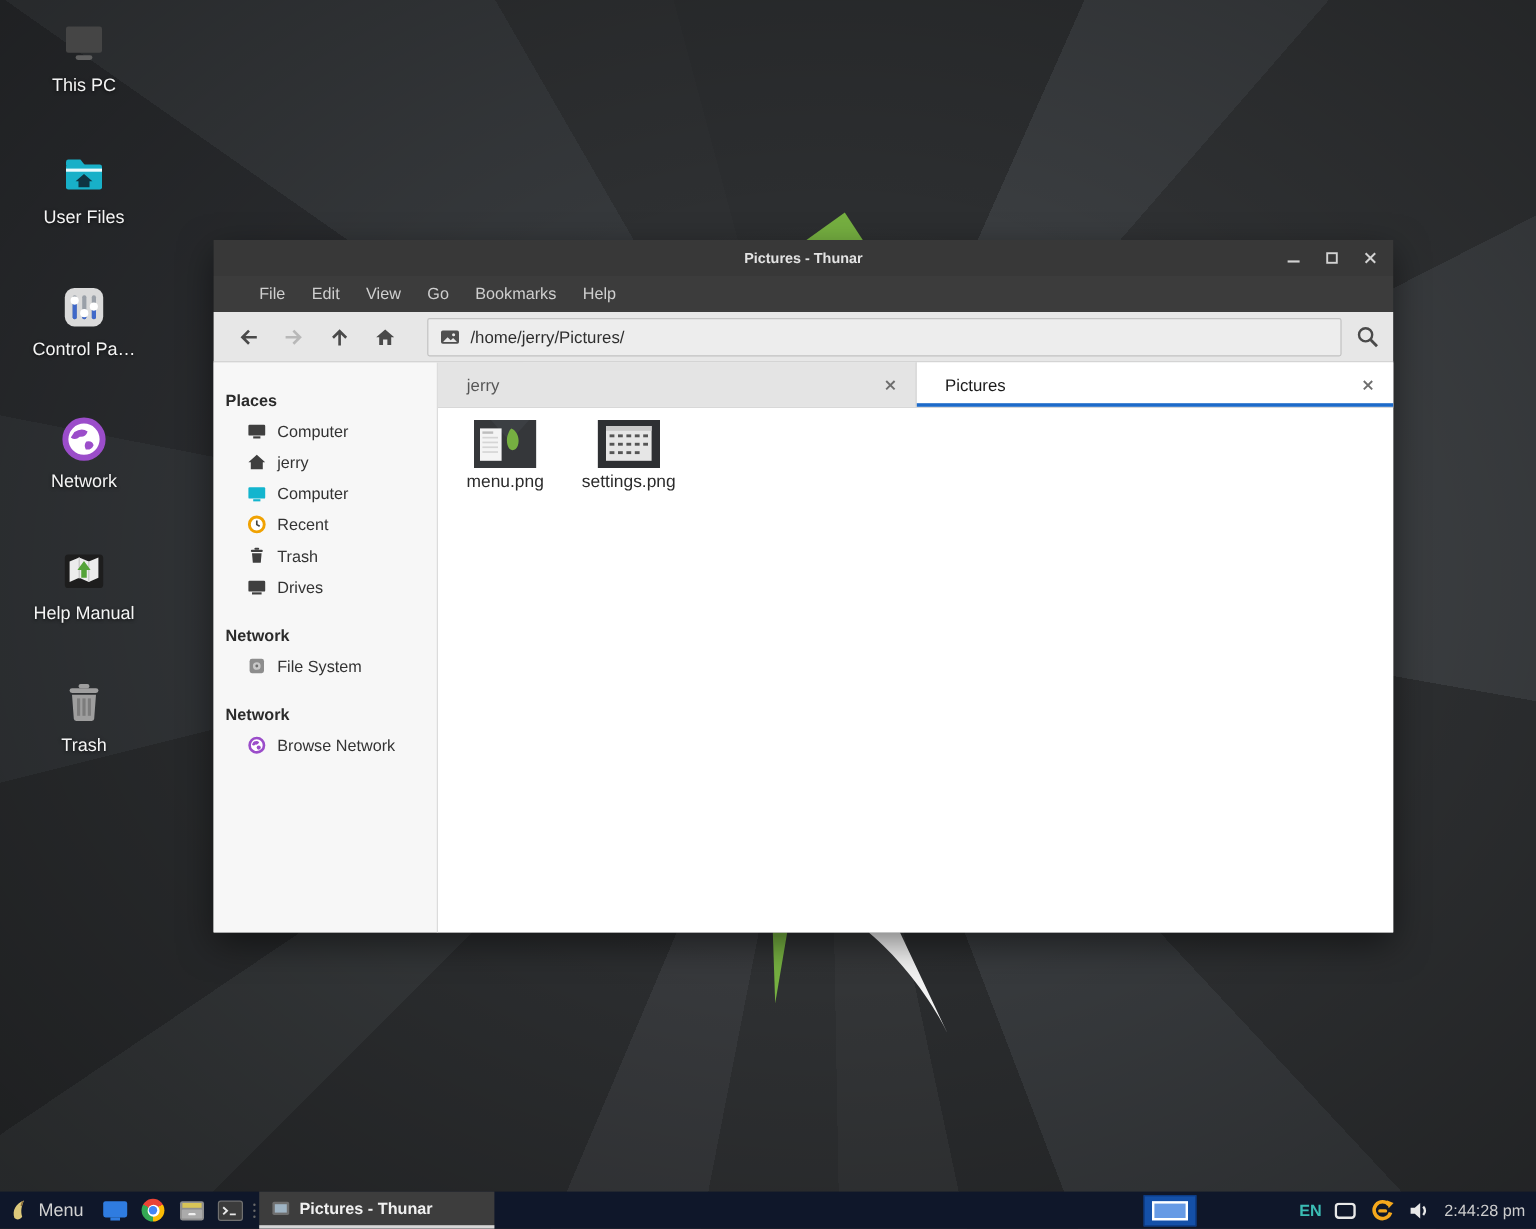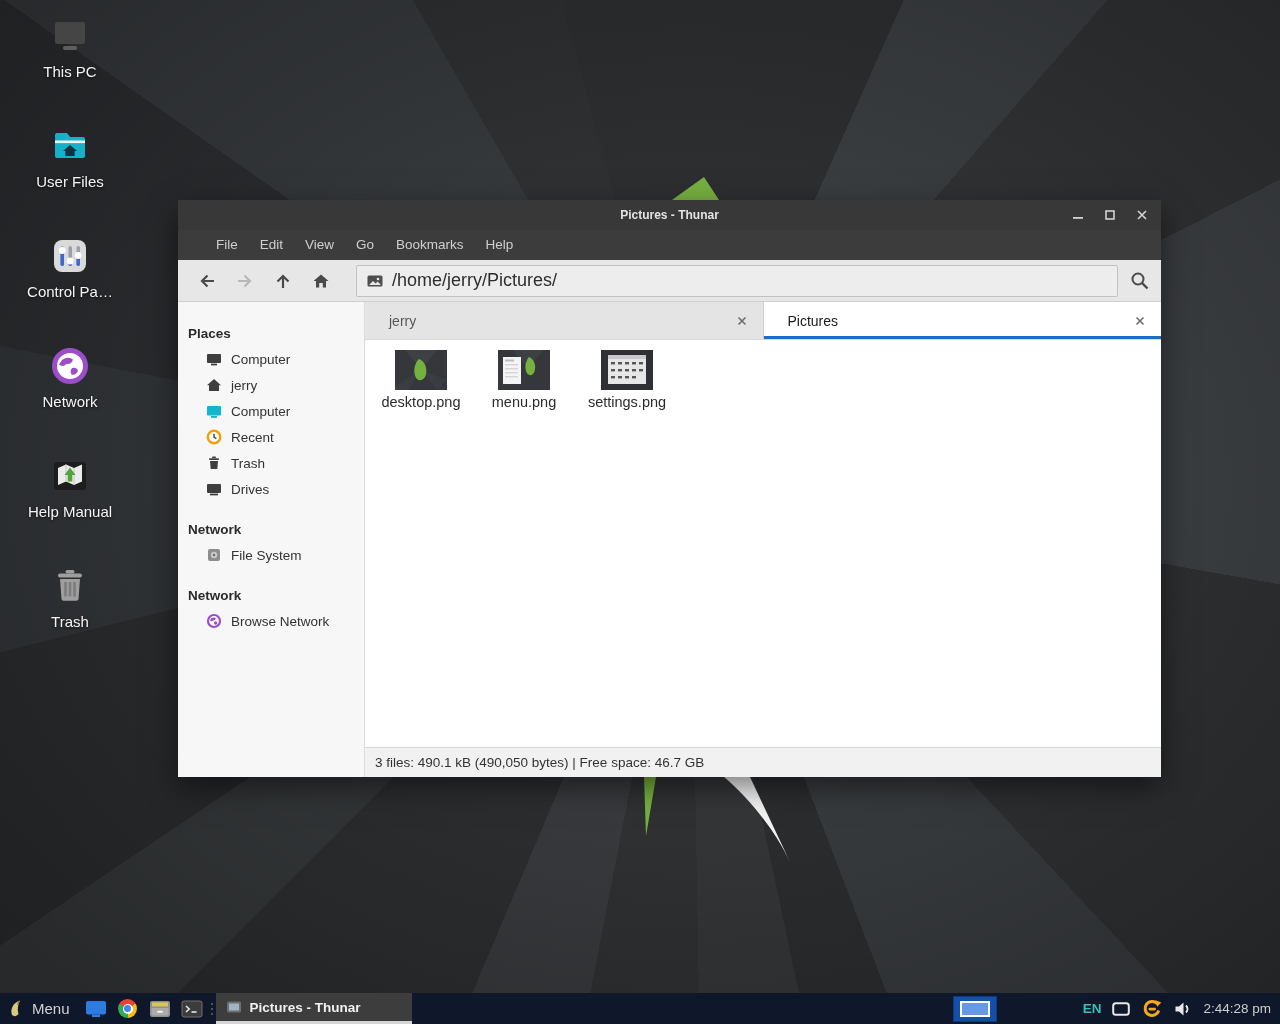--- a/index.html
+++ b/index.html
@@ -33,21 +33,21 @@
   .win-controls { position:absolute; right:10px; top:0; height:30px; display:flex; align-items:center; gap:14px; }
   .win-btn { width:18px; height:18px; display:grid; place-items:center; }
 
   .menubar { height:30px; background:#3c3c3c; display:flex; align-items:center; padding-left:27px; flex:none; }
   .menu-item { padding:0 11px; font-size:13.5px; color:#cfcfcf; line-height:30px; }
 
   .toolbar { height:42px; background:#e7e7e7; border-bottom:1px solid #cfcfcf; display:flex; align-items:center; padding-left:10px; flex:none; }
   .nav-btn { width:38px; height:34px; display:grid; place-items:center; }
   .pathbar { flex:1; height:32px; margin-left:16px; background:#ededed; border:1px solid #c2c2c2; border-radius:2px;
     display:flex; align-items:center; padding:0 10px; gap:9px; }
-  .pathbar .path-text { font-size:18px; color:#2e2e2e; }
+  .pathbar .path-text { font-size:14px; color:#2e2e2e; }
   .search-btn { width:43px; height:41px; display:grid; place-items:center; }
 
   .win-body { flex:1; display:flex; min-height:0; background:#fff; }
   .sidebar { width:187px; background:#f7f7f7; border-right:1px solid #dcdcdc; padding-top:4px; flex:none; }
   .side-header { padding:8px 10px 5px 10px; font-size:13.5px; font-weight:bold; color:#2b2b2b;margin-top:12px; }
   .side-item { height:26px; display:flex; align-items:center; padding-left:28px; gap:9px; font-size:13.5px; color:#333; }
   .side-item svg { flex:none; }
 
   .main-col { flex:1; display:flex; flex-direction:column; min-width:0; }
   .tabbar { height:38px; display:flex; flex:none; border-bottom:1px solid #d8d8d8; background:#ededed; }
@@ -313,30 +313,20 @@
               </svg>
           </span>
           <span class="underline"></span>
         </div>
       </div>
 
       <div class="fileview">
         <div class="file-item">
           <svg class="thumb" width="52" height="40">
             <rect width="52" height="40" fill="#35373a"></rect>
-            <polygon points="26,20 10,0 42,0" fill="#3d4045"></polygon>
-            <polygon points="26,20 0,36 0,40 14,40" fill="#3a3d41"></polygon>
-            <polygon points="26,20 42,40 52,30" fill="#3a3d41"></polygon>
-            <path d="M24 9 c6 2 9 10 6.5 17 c-1.5 4 -6 5.5 -8.5 3 c-3 -3.5 -3.5 -10 -1.5 -14.5 c1 -2.7 2 -4.5 3.5 -5.5 Z" fill="#76b041"></path>
-          </svg>
-          <div class="fname">desktop.png</div>
-        </div>
-        <div class="file-item">
-          <svg class="thumb" width="52" height="40">
-            <rect width="52" height="40" fill="#35373a"></rect>
             <polygon points="30,18 14,0 46,0" fill="#3c3f43"></polygon>
             <rect x="5" y="7" width="18" height="27" fill="#f4f4f4"></rect>
             <rect x="7" y="9.5" width="9" height="2" fill="#bdbdbd"></rect>
             <rect x="7" y="14" width="13" height="1.4" fill="#d5d5d5"></rect>
             <rect x="7" y="18" width="13" height="1.4" fill="#d5d5d5"></rect>
             <rect x="7" y="22" width="13" height="1.4" fill="#d5d5d5"></rect>
             <rect x="7" y="26" width="13" height="1.4" fill="#d5d5d5"></rect>
             <path d="M31 7 c5 1.8 7.5 8.5 5.5 14.5 c-1.2 3.5 -4.5 4.8 -7 2.5 c-2.3 -3 -2.8 -8.5 -1 -12.5 c0.8 -2.2 1.5 -3.6 2.5 -4.5 Z" fill="#76b041"></path>
           </svg>
           <div class="fname">menu.png</div>
@@ -358,23 +348,20 @@
               <rect x="38" y="19" width="4" height="2.4" fill="#555"></rect>
             <rect x="10" y="26" width="4" height="2.4" fill="#555"></rect>
               <rect x="17" y="26" width="4" height="2.4" fill="#555"></rect>
               <rect x="24" y="26" width="4" height="2.4" fill="#555"></rect>
               <rect x="31" y="26" width="4" height="2.4" fill="#555"></rect>
           </svg>
           <div class="fname">settings.png</div>
         </div>
       </div>
 
-      <div class="statusbar">
-        <span>3 files: 490.1 kB (490,050 bytes)  |  Free space: 46.7 GB</span>
-      </div>
     </div>
   </div>
 </div>
 
 <div class="taskbar">
   <div class="tb-menu">
     <svg width="17" height="20">
       <path d="M4 16 C2 10 5 4 12 1.5 C10 6 9 10 10.5 15 C8.5 17.5 6 17.8 4 16 Z" fill="#ddc97b"></path>
       <path d="M11 2 C10.4 3.4 10 4.6 9.7 6" stroke="#8a6d3b" stroke-width="1.2" fill="none"></path>
     </svg>

